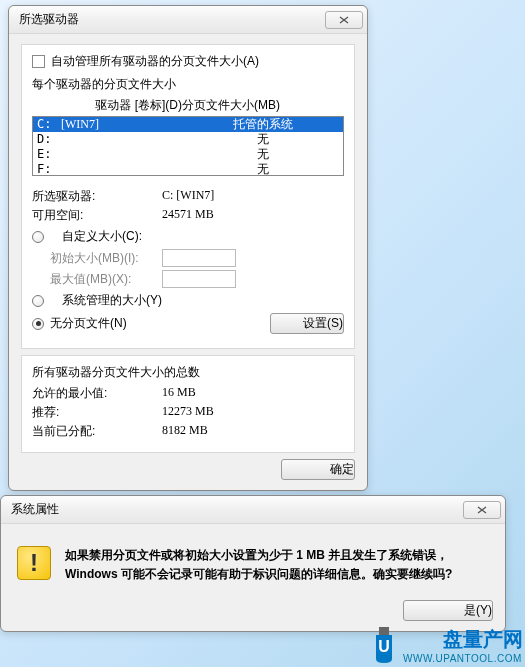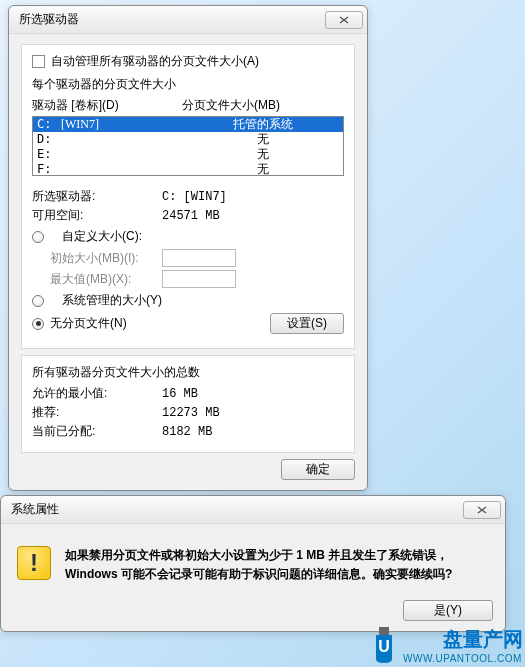--- a/index.html
+++ b/index.html
@@ -55,39 +55,39 @@
 }
 .checkbox-row { display: flex; align-items: center; gap: 6px; margin-bottom: 6px; }
 .checkbox {
   width: 13px; height: 13px;
   border: 1px solid #888;
   background: #fff;
   display: inline-block;
 }
 .label-row { margin-bottom: 4px; }
 .col-headers { display: flex; margin-bottom: 2px; }
-.col-headers .c1 { width: 150px; }
+.col-headers .c1 { width: 150px; text-align: right; }
 .col-headers .c2 { flex: 1; }
 .drive-list {
   border: 1px solid #888;
   background: #fff;
   border-top: none;
   height: 60px;
   overflow: hidden;
   font-family: 'SimSun', monospace;
 }
 .drive-list-top { border-top: 1px solid #888; }
 .drive-row { display: flex; height: 15px; line-height: 15px; }
 .drive-row.sel { background: #1a6fd4; color: #fff; }
 .drive-row .d1 { width: 28px; padding-left: 4px; }
 .drive-row .d2 { width: 122px; font-family: Liberation Serif, serif; }
 .drive-row .d3 { flex: 1; text-align: center; }
-.kv { display: flex; margin: 2px 0; align-items: center; }
+.kv { display: flex; margin: 2px 0; }
 .kv .k { width: 130px; }
-.kv .v { font-family: Liberation Mono, monospace; }
+.kv .v { font-family: Liberation Serif, serif; }
 .radio-row { display: flex; align-items: center; gap: 18px; margin: 4px 0; }
 .radio {
   width: 12px; height: 12px; border-radius: 50%;
   border: 1px solid #777;
   background: radial-gradient(circle at 30% 30%, #fff, #e8e8e8);
   display: inline-flex; align-items: center; justify-content: center;
 }
 .radio.sel::after { content: ''; width: 5px; height: 5px; background: #333; border-radius: 50%; }
 .size-row { display: flex; align-items: center; margin: 3px 0; padding-left: 18px; color: #888; }
 .size-row .sl { width: 112px; }
@@ -95,21 +95,21 @@
   width: 74px; height: 18px; border: 1px solid #bbb; background: #fff;
   font-size: 12px; padding: 0 4px;
 }
 .btn {
   height: 21px; min-width: 74px;
   border: 1px solid #999;
   background: linear-gradient(to bottom, #fafafa, #e4e4e4);
   border-radius: 3px;
   font-size: 12px;
   cursor: pointer;
-  display: inline-flex; align-items: center; justify-content: center;
+  display: inline-flex; align-items: center; justify-content: flex-end;
 }
 .btn-row-right { display: flex; justify-content: flex-end; margin-top: 6px; }
 .ok-row { display: flex; justify-content: flex-end; padding: 6px 12px 10px; }
 .dialog-body { padding: 22px 16px 10px; display: flex; gap: 14px; }
 .warn-icon {
   width: 34px; height: 34px; flex-shrink: 0;
   border-radius: 4px;
   background: radial-gradient(circle at 35% 30%, #ffe680, #f7c50a);
   border: 1px solid #b89000;
   display: flex; align-items: center; justify-content: center;

